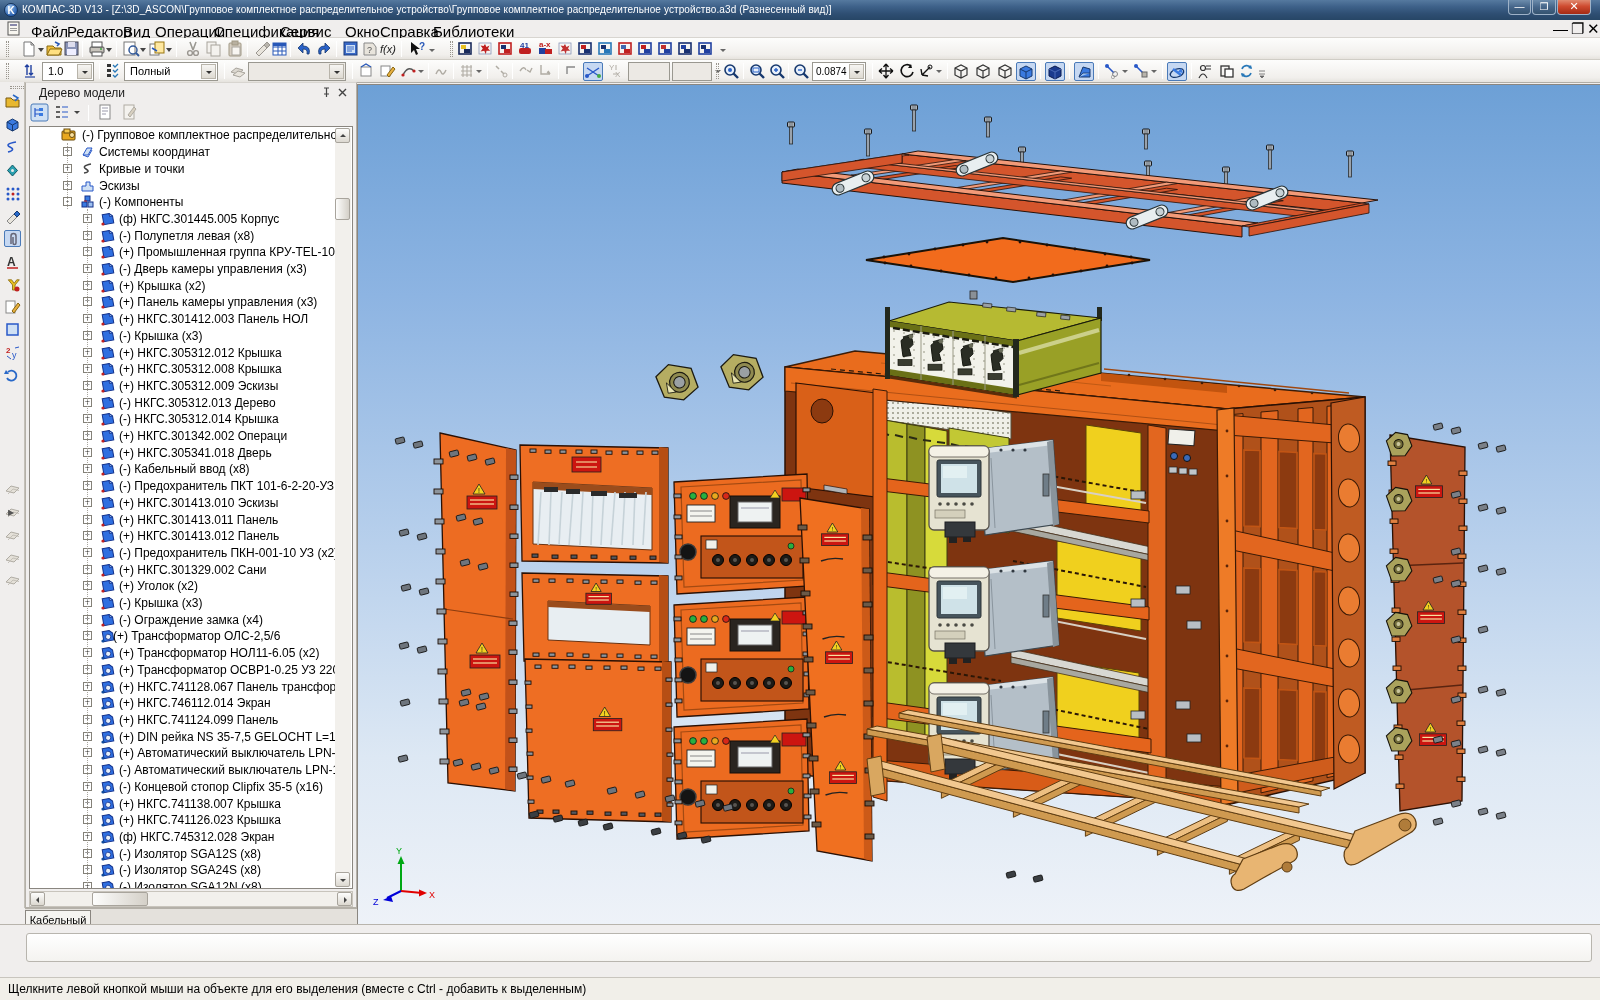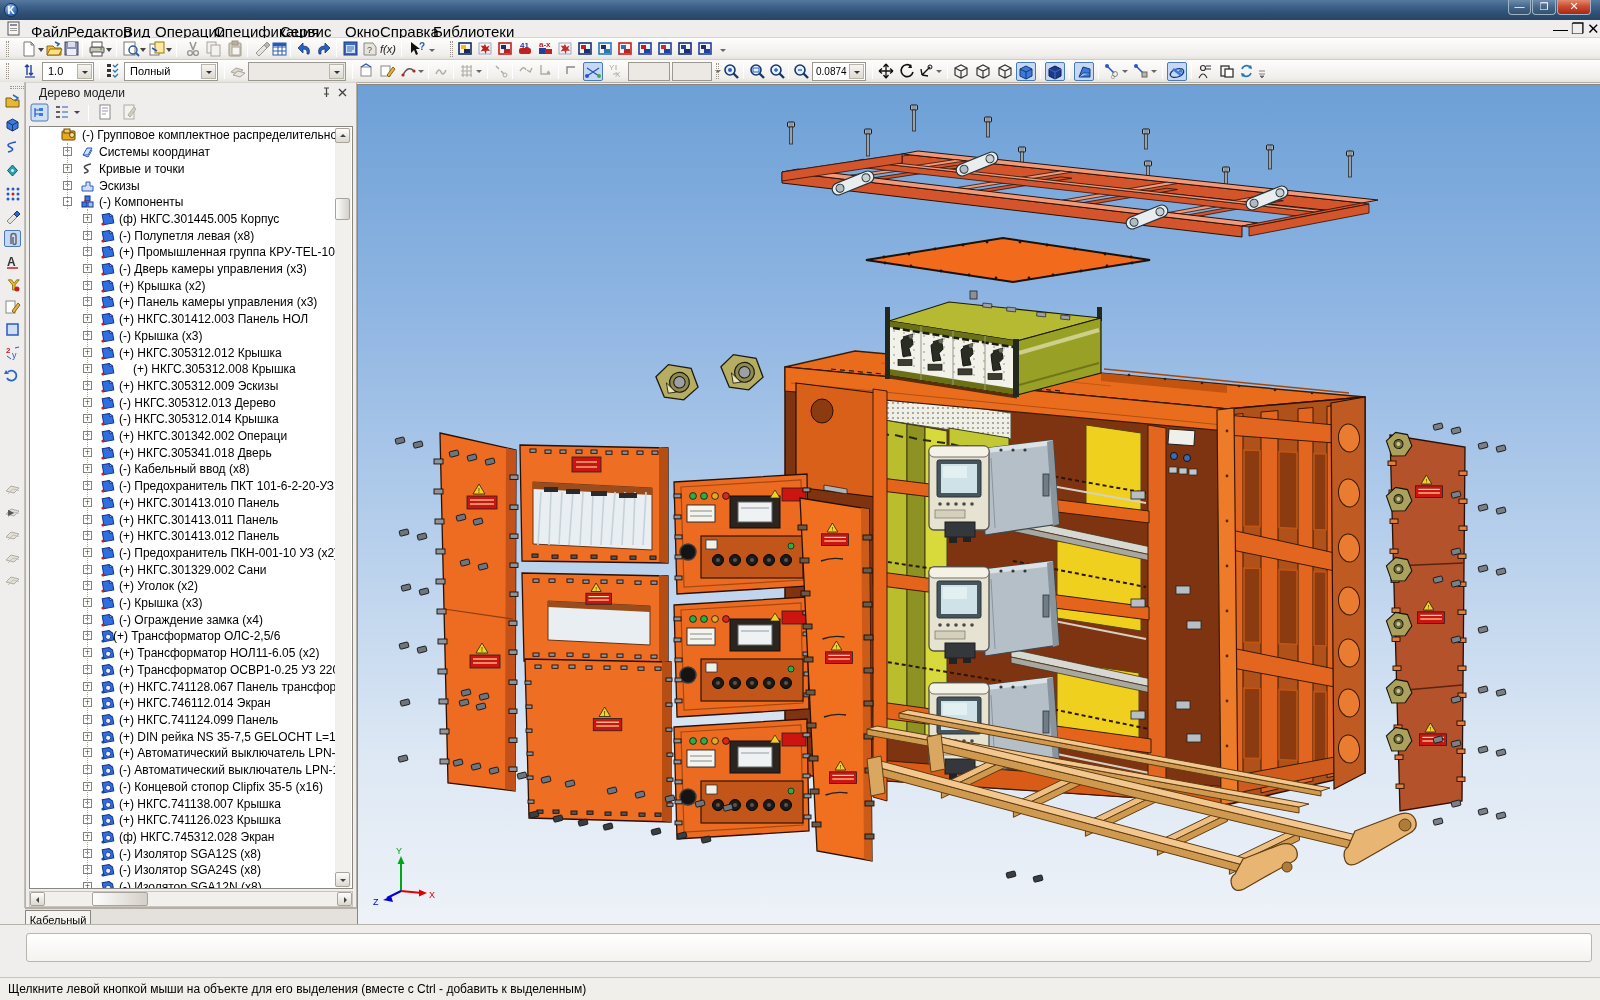--- a/index.html
+++ b/index.html
@@ -41,20 +41,21 @@
 #tab1{position:absolute;left:0px;top:1px;width:66px;height:19px;background:#f5f4f1;border:1px solid #8a8680;border-bottom:none;font-size:11px;text-align:center;padding-top:3px}
 #viewport{position:absolute;left:357px;top:84px;width:1243px;height:840px;border-top:1px solid #8a8680;border-left:1px solid #8a8680}
 #botband{position:absolute;left:0;top:924px;width:1600px;height:53px;background:#f0eeed;border-top:1px solid #b8b4ac}
 #msgbox{position:absolute;left:26px;top:933px;width:1566px;height:29px;background:linear-gradient(180deg,#ffffff,#f4f3f0);border:1px solid #b8b5ae;border-radius:3px}
 #statusbar{position:absolute;left:0;top:977px;width:1600px;height:23px;background:#f1efe9;border-top:1px solid #c8c5be;font-size:12px;color:#000;padding:4px 0 0 8px}
 .lico{position:absolute;left:4px;width:17px;height:17px}
 svg text{font-family:"Liberation Sans",sans-serif}
 </style></head><body>
 <div id="titlebar">
     <div id="appico">K</div>
+    <div class="ttl">КОМПАС-3D V13 - [Z:\3D_ASCON\Групповое комплектное распределительное устройство\Групповое комплектное распределительное устройство.a3d (Разнесенный вид)]</div>
     <div class="wbtn" style="left:1508px;width:23px">
       <span>—</span>
     </div>
     <div class="wbtn" style="left:1532px;width:24px">
       <span>❐</span>
     </div>
     <div class="wbtn" id="wclose" style="left:1557px;width:34px">
       <span style="font-size:11px">✕</span>
     </div>
   </div>
@@ -694,21 +695,21 @@
         </div>
         <div class="trow" style="left:0;top:234px">
           <span class="ebox" style="left:53px">+</span>
           <span class="tico" style="left:70px"><svg width="15" height="15">
               <g transform="rotate(-10 7 8)">
                 <path d="M3 3 h7 l3 3 v7 h-10 Z" fill="#2f6fe0" stroke="#12308a" stroke-width="1"></path>
                 <path d="M10 3 l3 3 h-3 Z" fill="#9ec0f0" stroke="#12308a" stroke-width="0.8"></path>
               </g>
               <circle cx="3" cy="13" r="1.6" fill="#c02020"></circle>
             </svg></span>
-          <span class="lbl" style="left:103px">(+) НКГС.305312.008 Крышка</span>
+          <span class="lbl" style="left:89px">(+) НКГС.305312.008 Крышка</span>
         </div>
         <div class="trow" style="left:0;top:251px">
           <span class="ebox" style="left:53px">+</span>
           <span class="tico" style="left:70px"><svg width="15" height="15">
               <g transform="rotate(-10 7 8)">
                 <path d="M3 3 h7 l3 3 v7 h-10 Z" fill="#2f6fe0" stroke="#12308a" stroke-width="1"></path>
                 <path d="M10 3 l3 3 h-3 Z" fill="#9ec0f0" stroke="#12308a" stroke-width="0.8"></path>
               </g>
               <circle cx="3" cy="13" r="1.6" fill="#c02020"></circle>
             </svg></span>
@@ -782,21 +783,21 @@
         </div>
         <div class="trow" style="left:0;top:368px">
           <span class="ebox" style="left:53px">+</span>
           <span class="tico" style="left:70px"><svg width="15" height="15">
               <g transform="rotate(-10 7 8)">
                 <path d="M3 3 h7 l3 3 v7 h-10 Z" fill="#2f6fe0" stroke="#12308a" stroke-width="1"></path>
                 <path d="M10 3 l3 3 h-3 Z" fill="#9ec0f0" stroke="#12308a" stroke-width="0.8"></path>
               </g>
               <circle cx="3" cy="13" r="1.6" fill="#c02020"></circle>
             </svg></span>
-          <span class="lbl" style="left:89px">(+) НКГС.301413.010 Панель</span>
+          <span class="lbl" style="left:89px">(+) НКГС.301413.010 Эскизы</span>
         </div>
         <div class="trow" style="left:0;top:385px">
           <span class="ebox" style="left:53px">+</span>
           <span class="tico" style="left:70px"><svg width="15" height="15">
               <g transform="rotate(-10 7 8)">
                 <path d="M3 3 h7 l3 3 v7 h-10 Z" fill="#2f6fe0" stroke="#12308a" stroke-width="1"></path>
                 <path d="M10 3 l3 3 h-3 Z" fill="#9ec0f0" stroke="#12308a" stroke-width="0.8"></path>
               </g>
               <circle cx="3" cy="13" r="1.6" fill="#c02020"></circle>
             </svg></span>

